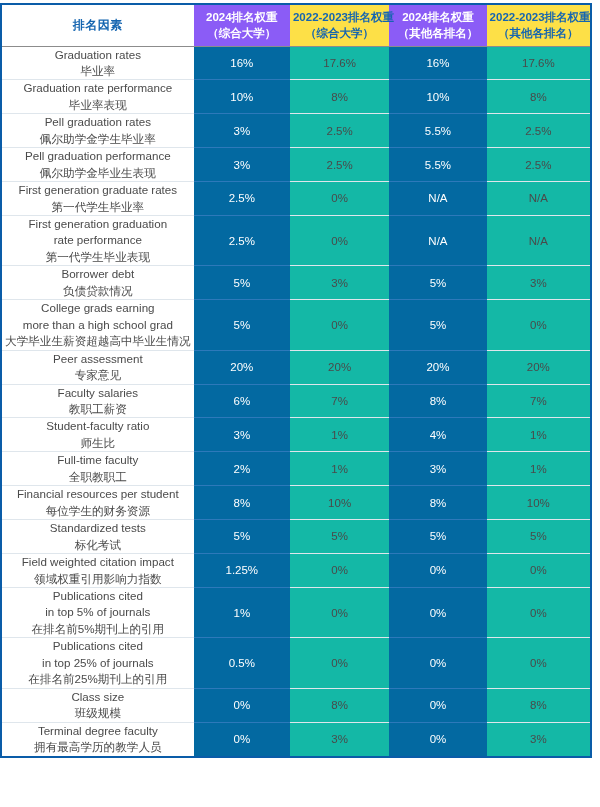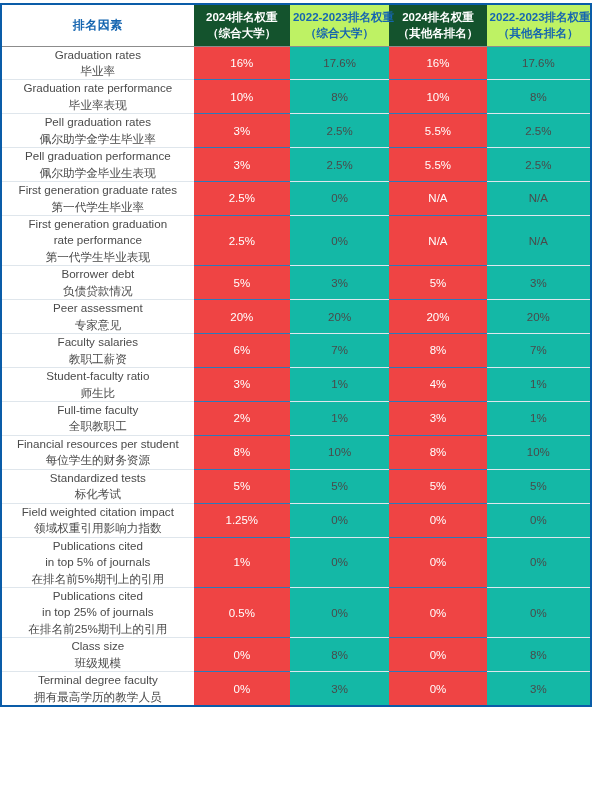--- a/index.html
+++ b/index.html
@@ -48,25 +48,25 @@
     line-height: 1.45;
     border: none;
   }
   th.h-factor {
     background: #ffffff;
     color: #1565b0;
     font-size: 12px;
     letter-spacing: 0.5px;
   }
   th.h-blue {
-    background: #14532d;
+    background: #8b5cf6;
     color: #ffffff;
   }
   th.h-white {
-    background: #bef264;
+    background: #fde047;
     color: #1565b0;
   }
   th .hline { display: block; white-space: nowrap; }
 
   
   tbody td {
     box-sizing: border-box;
     padding: 0 3px;
     text-align: center;
     vertical-align: middle;
@@ -80,21 +80,21 @@
     background: #ffffff;
     color: #4a4a4a;
     font-size: 11.6px;
     border-left: none;
     margin-top: 41px;
   }
   td.factor .ln { display: block; white-space: nowrap; }
   td.factor .cn { display: block; white-space: nowrap; }
 
   td.val-blue {
-    background: #ef4444;
+    background: #0369a1;
     color: #ffffff;
     border-top-color: #2d79ba;
   }
   td.val-white {
     background: #14b8a6;
     color: #4a4a4a;
   }
 
   tbody tr.r2 td { height: 30px; }
   tbody tr.r3 td { height: 45px; }
@@ -199,20 +199,31 @@
         <tr class="r2">
           <td class="factor">
             <span class="ln">Borrower debt</span>
             <span class="cn">负债贷款情况</span>
           </td>
           <td class="val-blue">5%</td>
           <td class="val-white">3%</td>
           <td class="val-blue">5%</td>
           <td class="val-white">3%</td>
         </tr>
+        <tr class="r3">
+          <td class="factor">
+            <span class="ln">College grads earning</span>
+            <span class="ln">more than a high school grad</span>
+            <span class="cn">大学毕业生薪资超越高中毕业生情况</span>
+          </td>
+          <td class="val-blue">5%</td>
+          <td class="val-white">0%</td>
+          <td class="val-blue">5%</td>
+          <td class="val-white">0%</td>
+        </tr>
         <tr class="r2">
           <td class="factor">
             <span class="ln">Peer assessment</span>
             <span class="cn">专家意见</span>
           </td>
           <td class="val-blue">20%</td>
           <td class="val-white">20%</td>
           <td class="val-blue">20%</td>
           <td class="val-white">20%</td>
         </tr>

